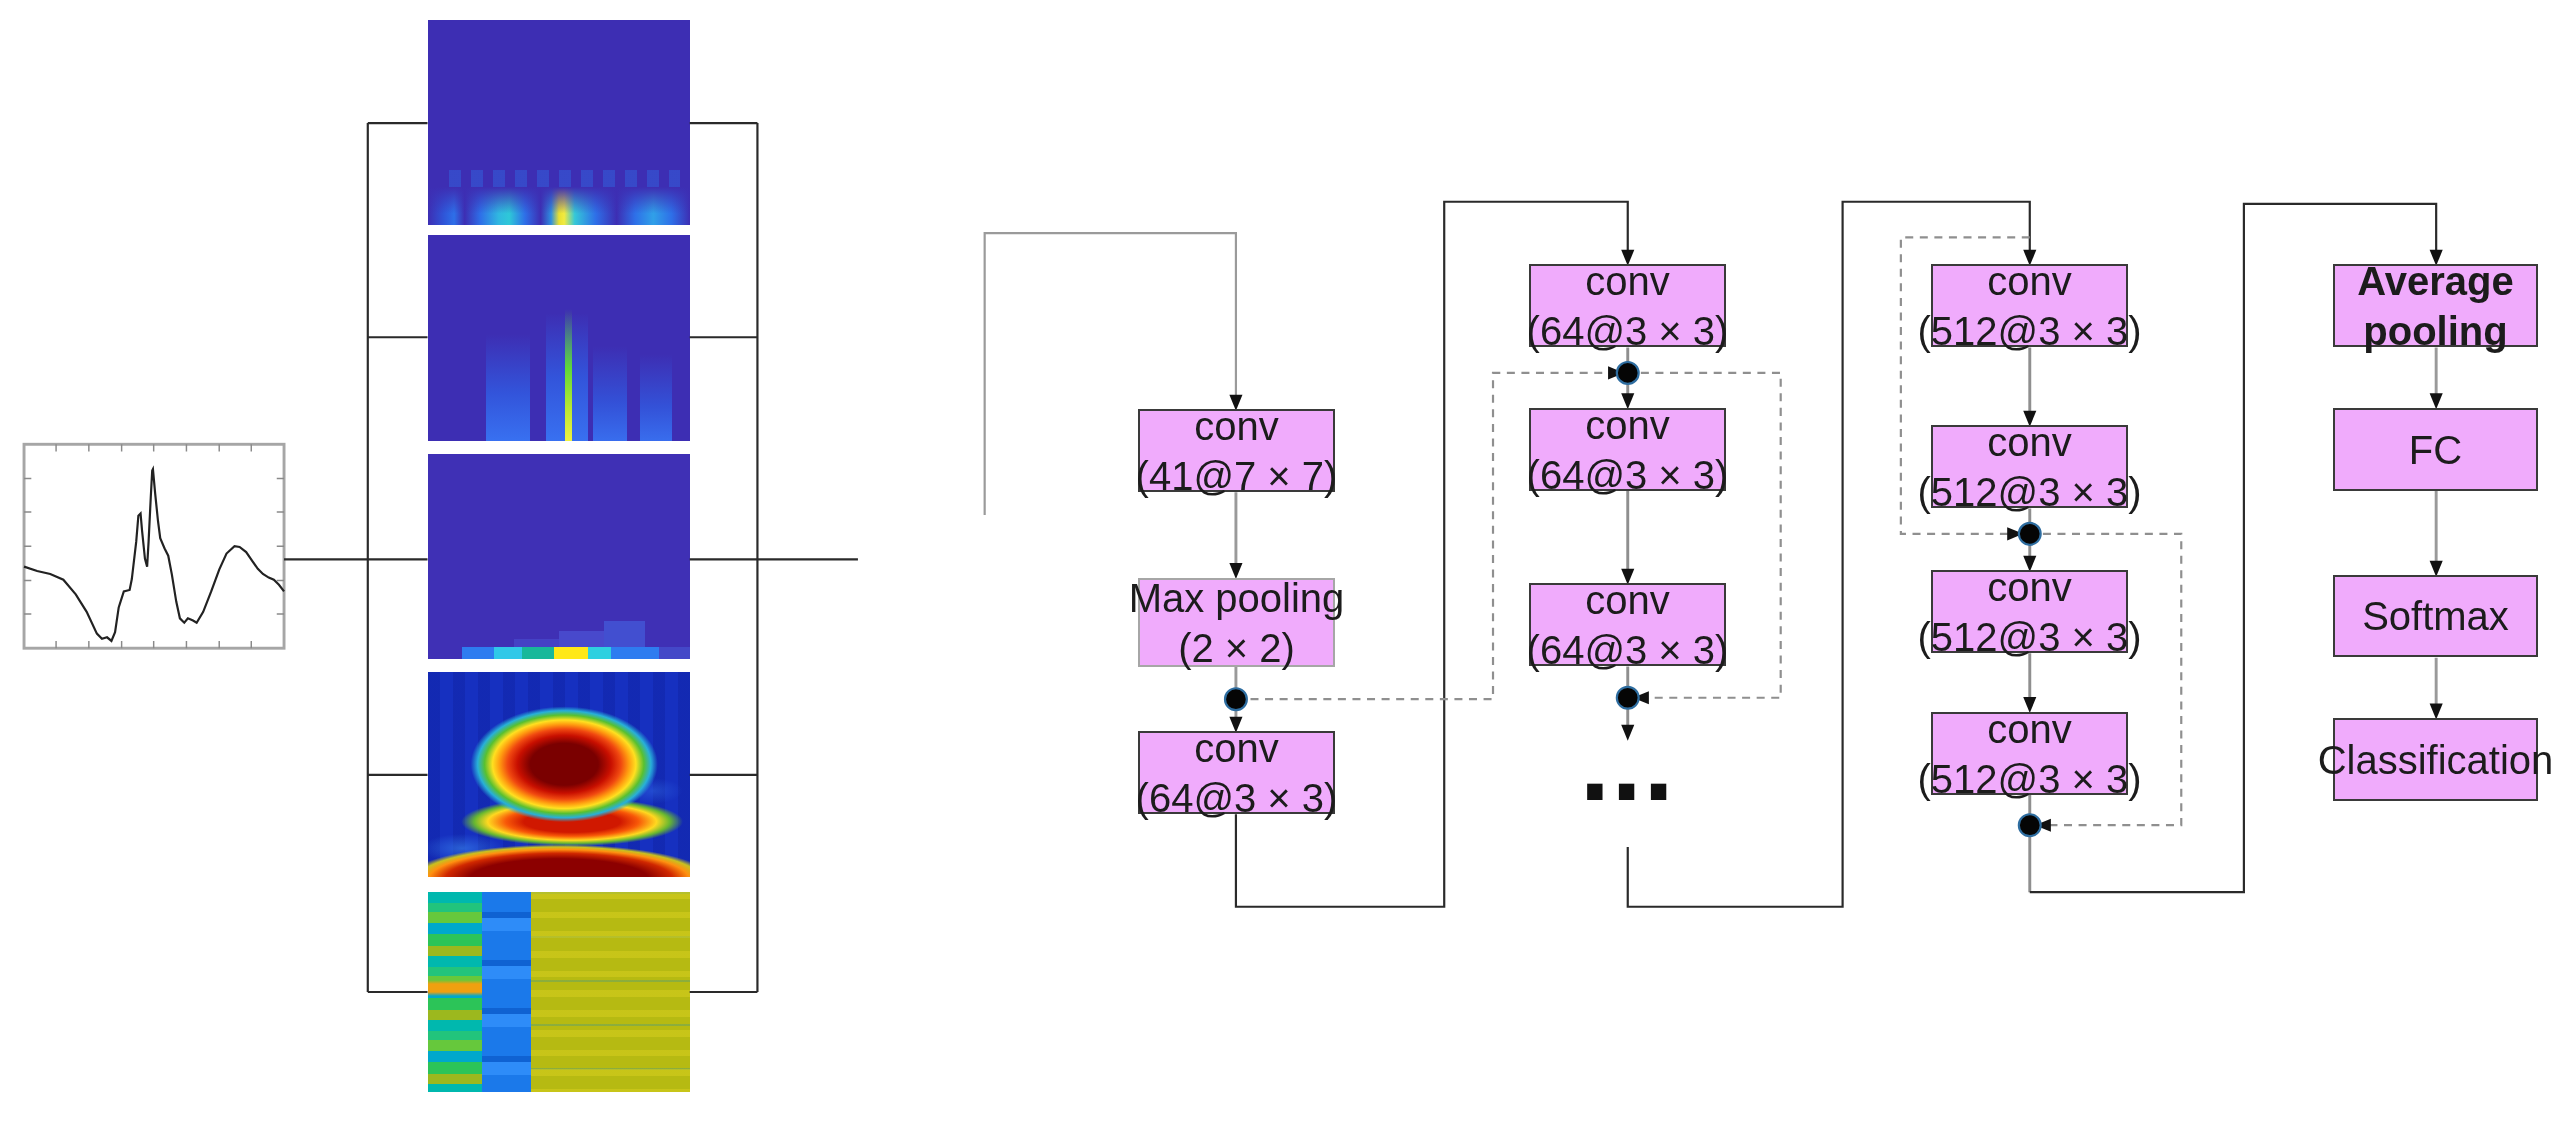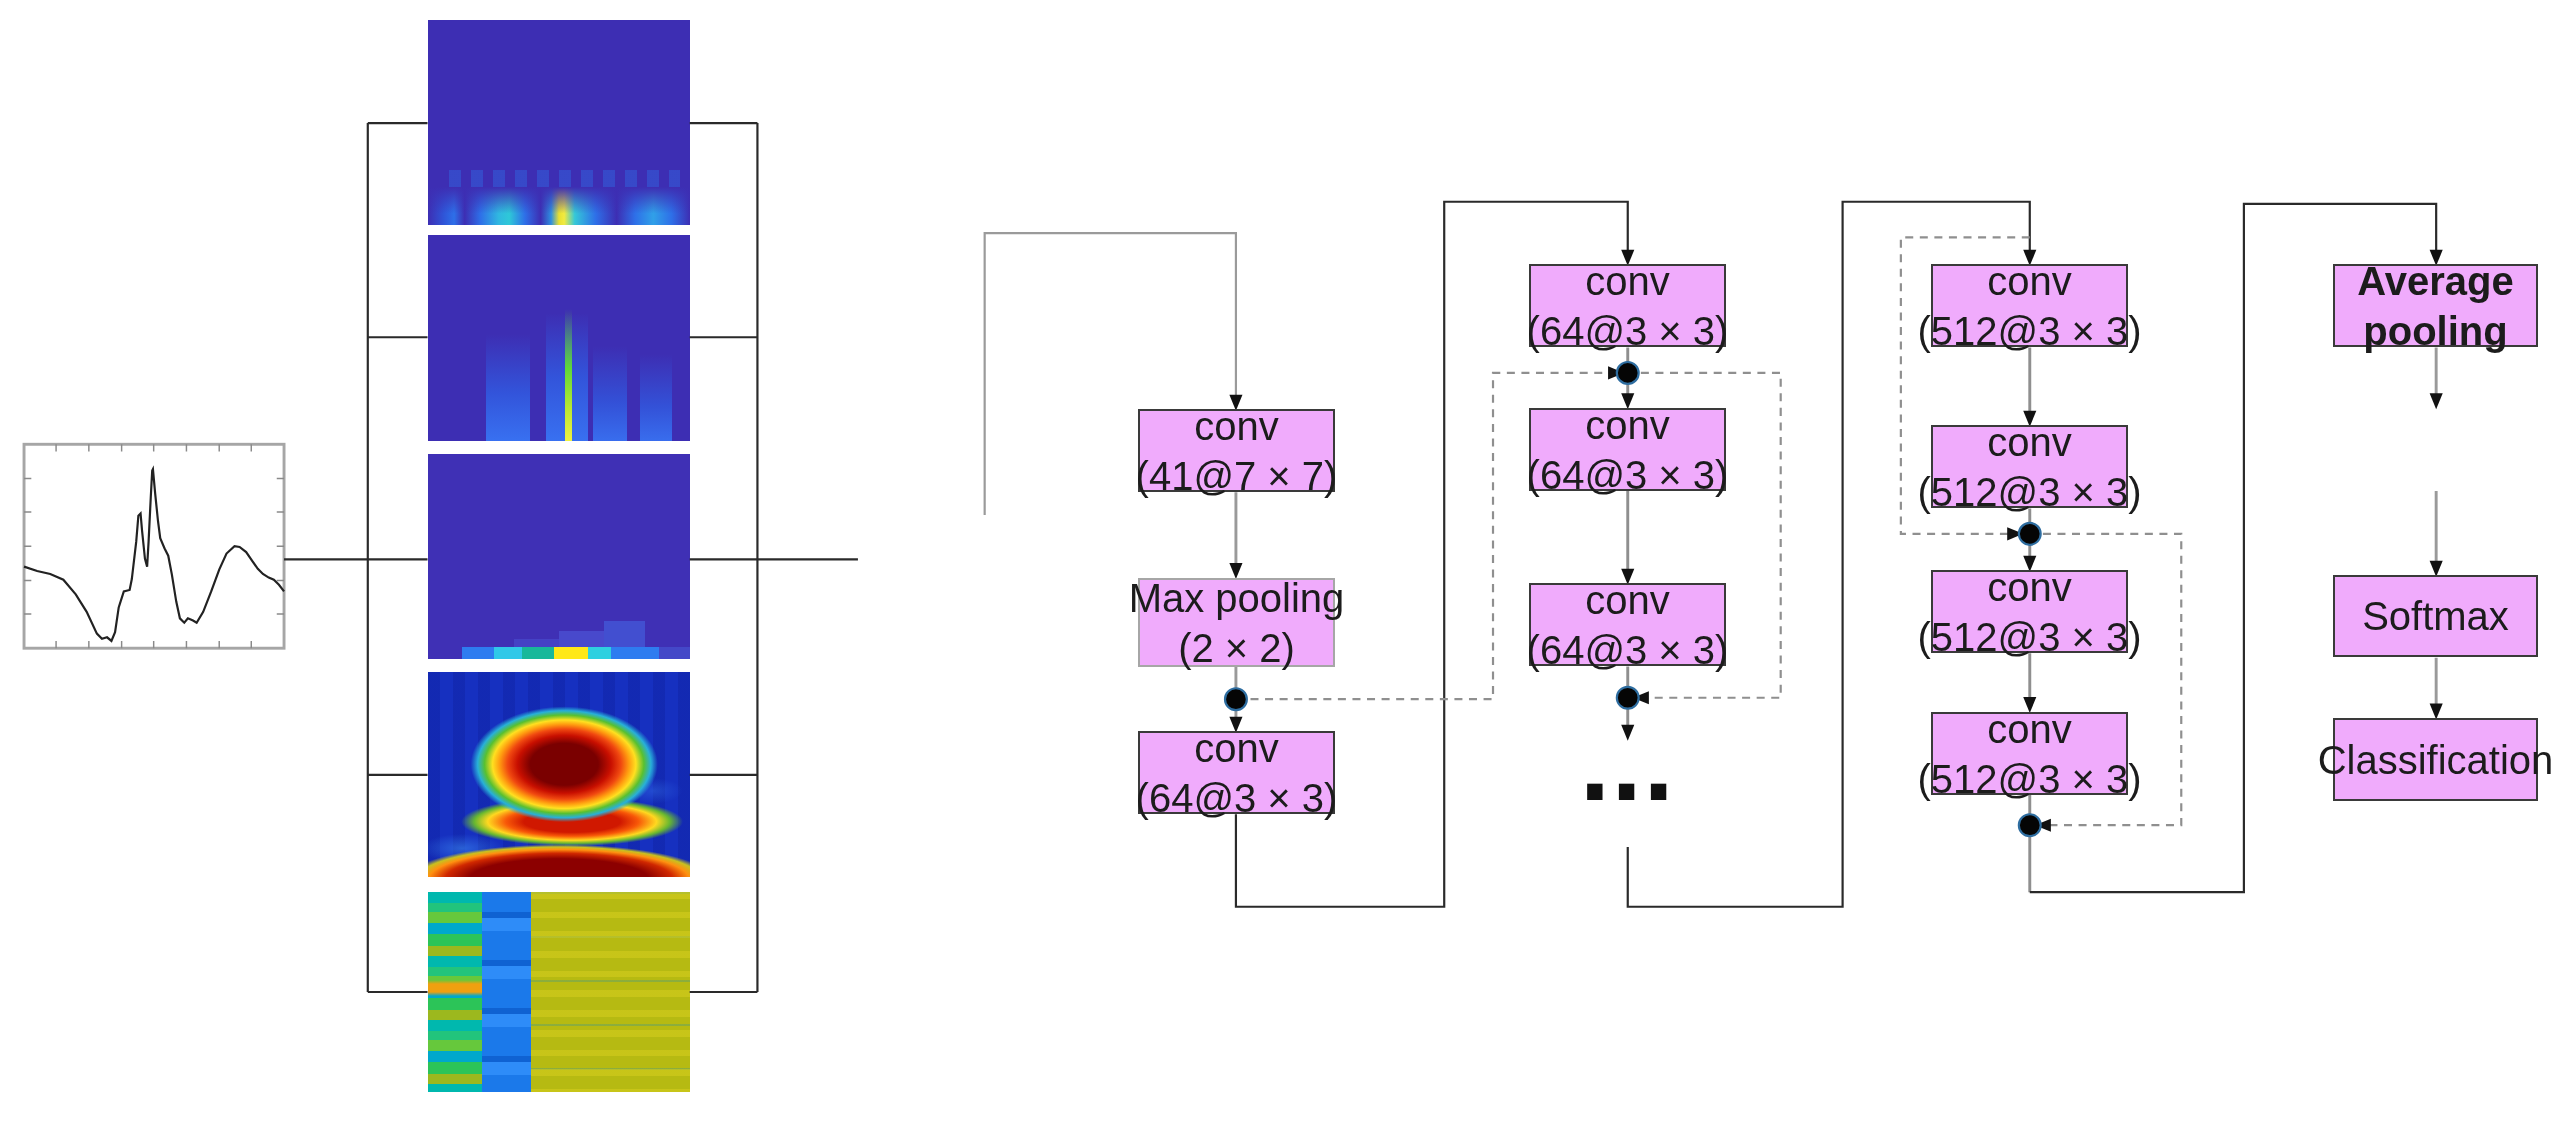--- a/index.html
+++ b/index.html
@@ -198,20 +198,23 @@
     <span>(512@3 × 3)</span>
   </div>
   <div class="nbox" style="left:1931px;top:712px;width:197px;height:83px;">
     <span>conv</span>
     <span>(512@3 × 3)</span>
   </div>
 
   <div class="nbox" style="left:2333px;top:264px;width:205px;height:83px;font-weight:bold;">
     <span class="wrap">Average pooling</span>
   </div>
+  <div class="nbox" style="left:2333px;top:408px;width:205px;height:83px;">
+    <span>FC</span>
+  </div>
   <div class="nbox" style="left:2333px;top:718px;width:205px;height:83px;">
     <span>Classification</span>
   </div>
   <div class="nbox" style="left:2333px;top:575px;width:205px;height:82px;">
     <span>Softmax</span>
   </div>
 
 </div>
 
 

